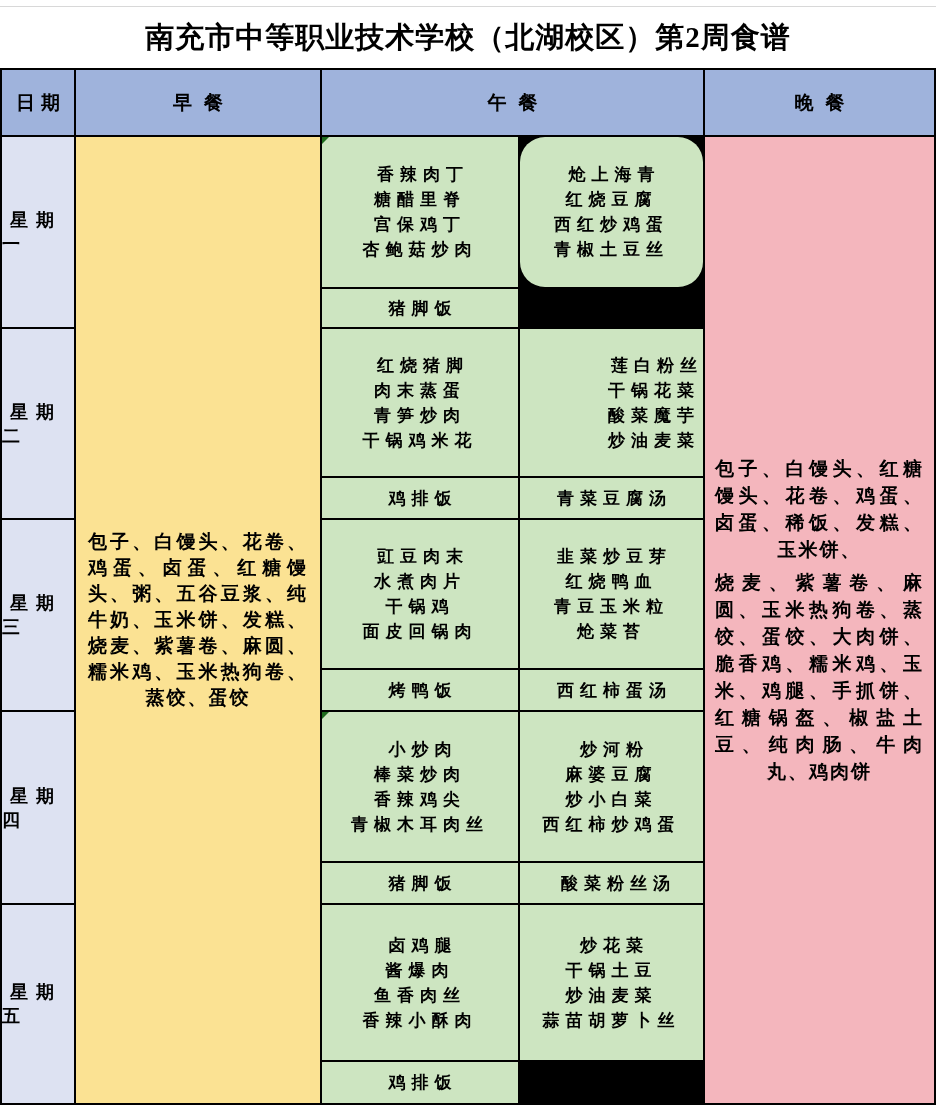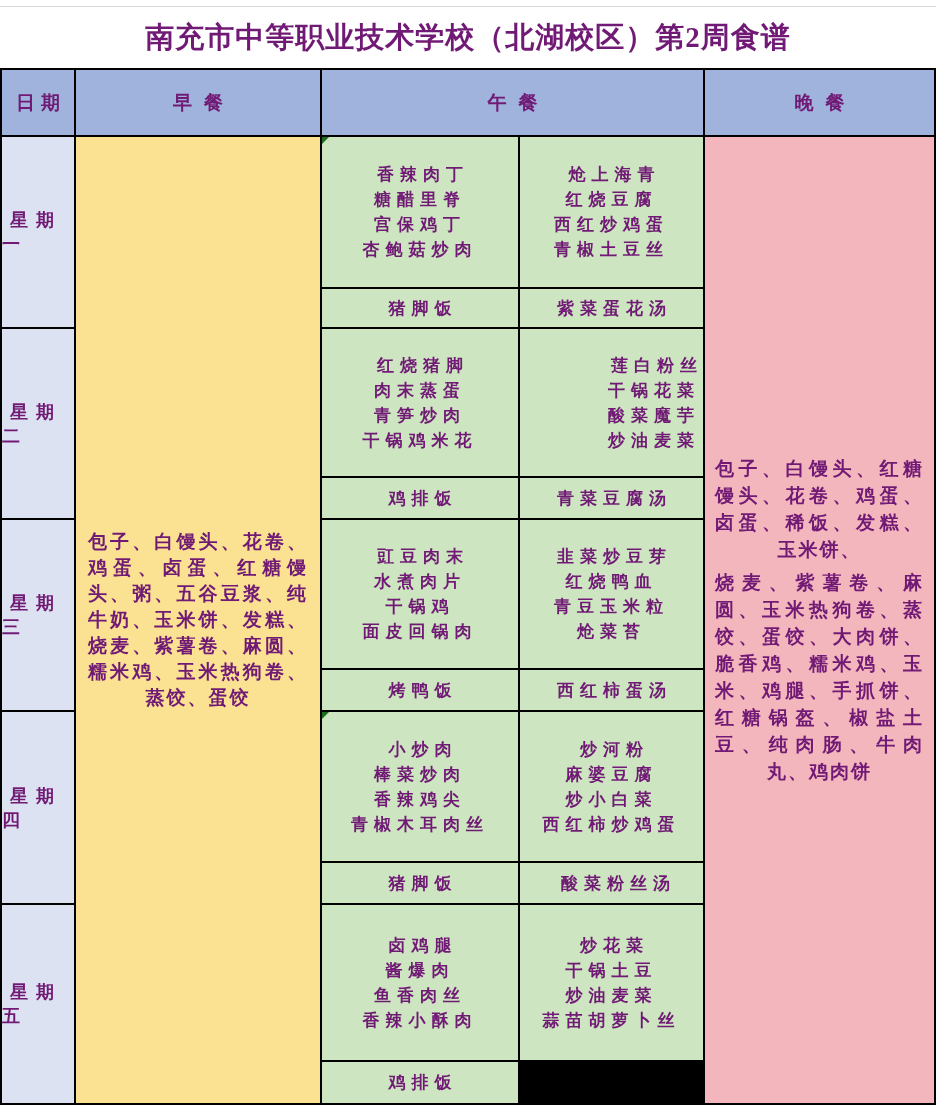--- a/index.html
+++ b/index.html
@@ -1,21 +1,21 @@
 <!DOCTYPE html>
 <html style="--header-blue: #9fb3dc; --day-blue: #dde2f2; --breakfast-yellow: #fbe293; --lunch-green: #cde5c1; --dinner-pink: #f4b6bd; --border-black: #000000; --flag-green: #1e6b1e; --topline-gray: #d8d8d8;"><head>
 <meta charset="utf-8">
 <style>
   html,body { margin:0; padding:0; background:#ffffff; }
   .page {
     position:relative;
     width:936px; height:1105px;
     background:#ffffff;
     font-family:"Liberation Serif","DejaVu Serif",serif;
-    color:#701a75;
+    color:#000000;
     overflow:hidden;
   }
   .topline {
     position:absolute; top:6px; left:0; width:936px; height:1px;
     background:var(--topline-gray,#d8d8d8);
   }
   .title-row {
     position:absolute; top:8px; left:0; width:936px; height:60px;
     display:flex; align-items:center; justify-content:center;
     font-size:29px; font-weight:bold; letter-spacing:1px;
@@ -110,31 +110,28 @@
       <div class="breakfast-text">包子、白馒头、花卷、鸡蛋、卤蛋、红糖馒头、粥、五谷豆浆、纯牛奶、玉米饼、发糕、烧麦、紫薯卷、麻圆、糯米鸡、玉米热狗卷、蒸饺、蛋饺</div>
     </div>
 
     <div class="cell lunch-cell" style="grid-column:3; grid-row:2;">
       <span class="corner-flag"></span>
       <div class="dish-text">香辣肉丁
 糖醋里脊
 宫保鸡丁
 杏鲍菇炒肉</div>
     </div>
-    <div class="cell lunch-cell" style="grid-column:4; grid-row:2;">
+    <div class="cell lunch-cell" style="grid-column:4; grid-row:2;border-radius:25px;">
       <div class="dish-text">炝上海青
 红烧豆腐
 西红炒鸡蛋
 青椒土豆丝</div>
     </div>
     <div class="cell lunch-cell" style="grid-column:3; grid-row:3;">
       <div class="staple-text">猪脚饭</div>
-    </div>
-    <div class="cell lunch-cell" style="grid-column:4; grid-row:3;">
-      <div class="staple-text">紫菜蛋花汤</div>
     </div>
 
     <div class="cell lunch-cell" style="grid-column:3; grid-row:4;">
       <div class="dish-text">红烧猪脚
 肉末蒸蛋
 青笋炒肉
 干锅鸡米花</div>
     </div>
     <div class="cell lunch-cell" style="grid-column:4; grid-row:4;justify-content:flex-end;">
       <div class="dish-text">莲白粉丝

